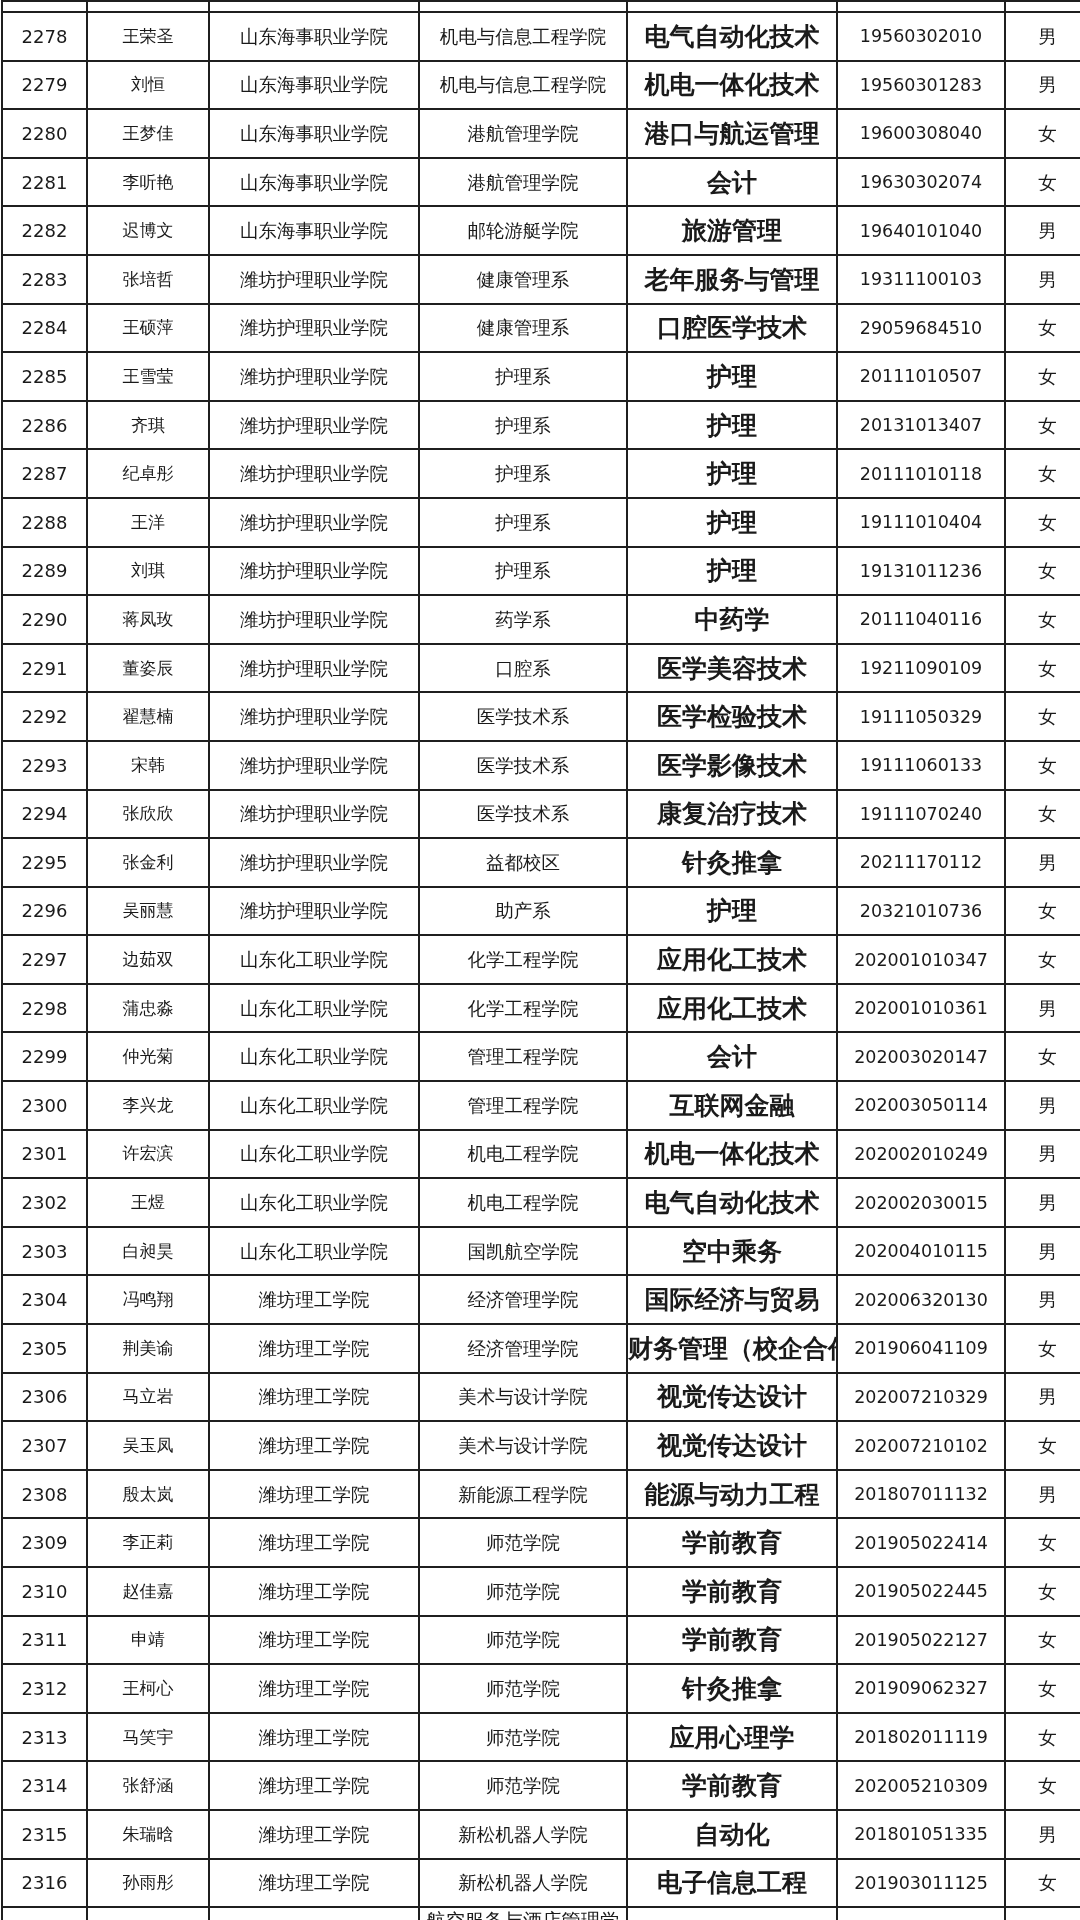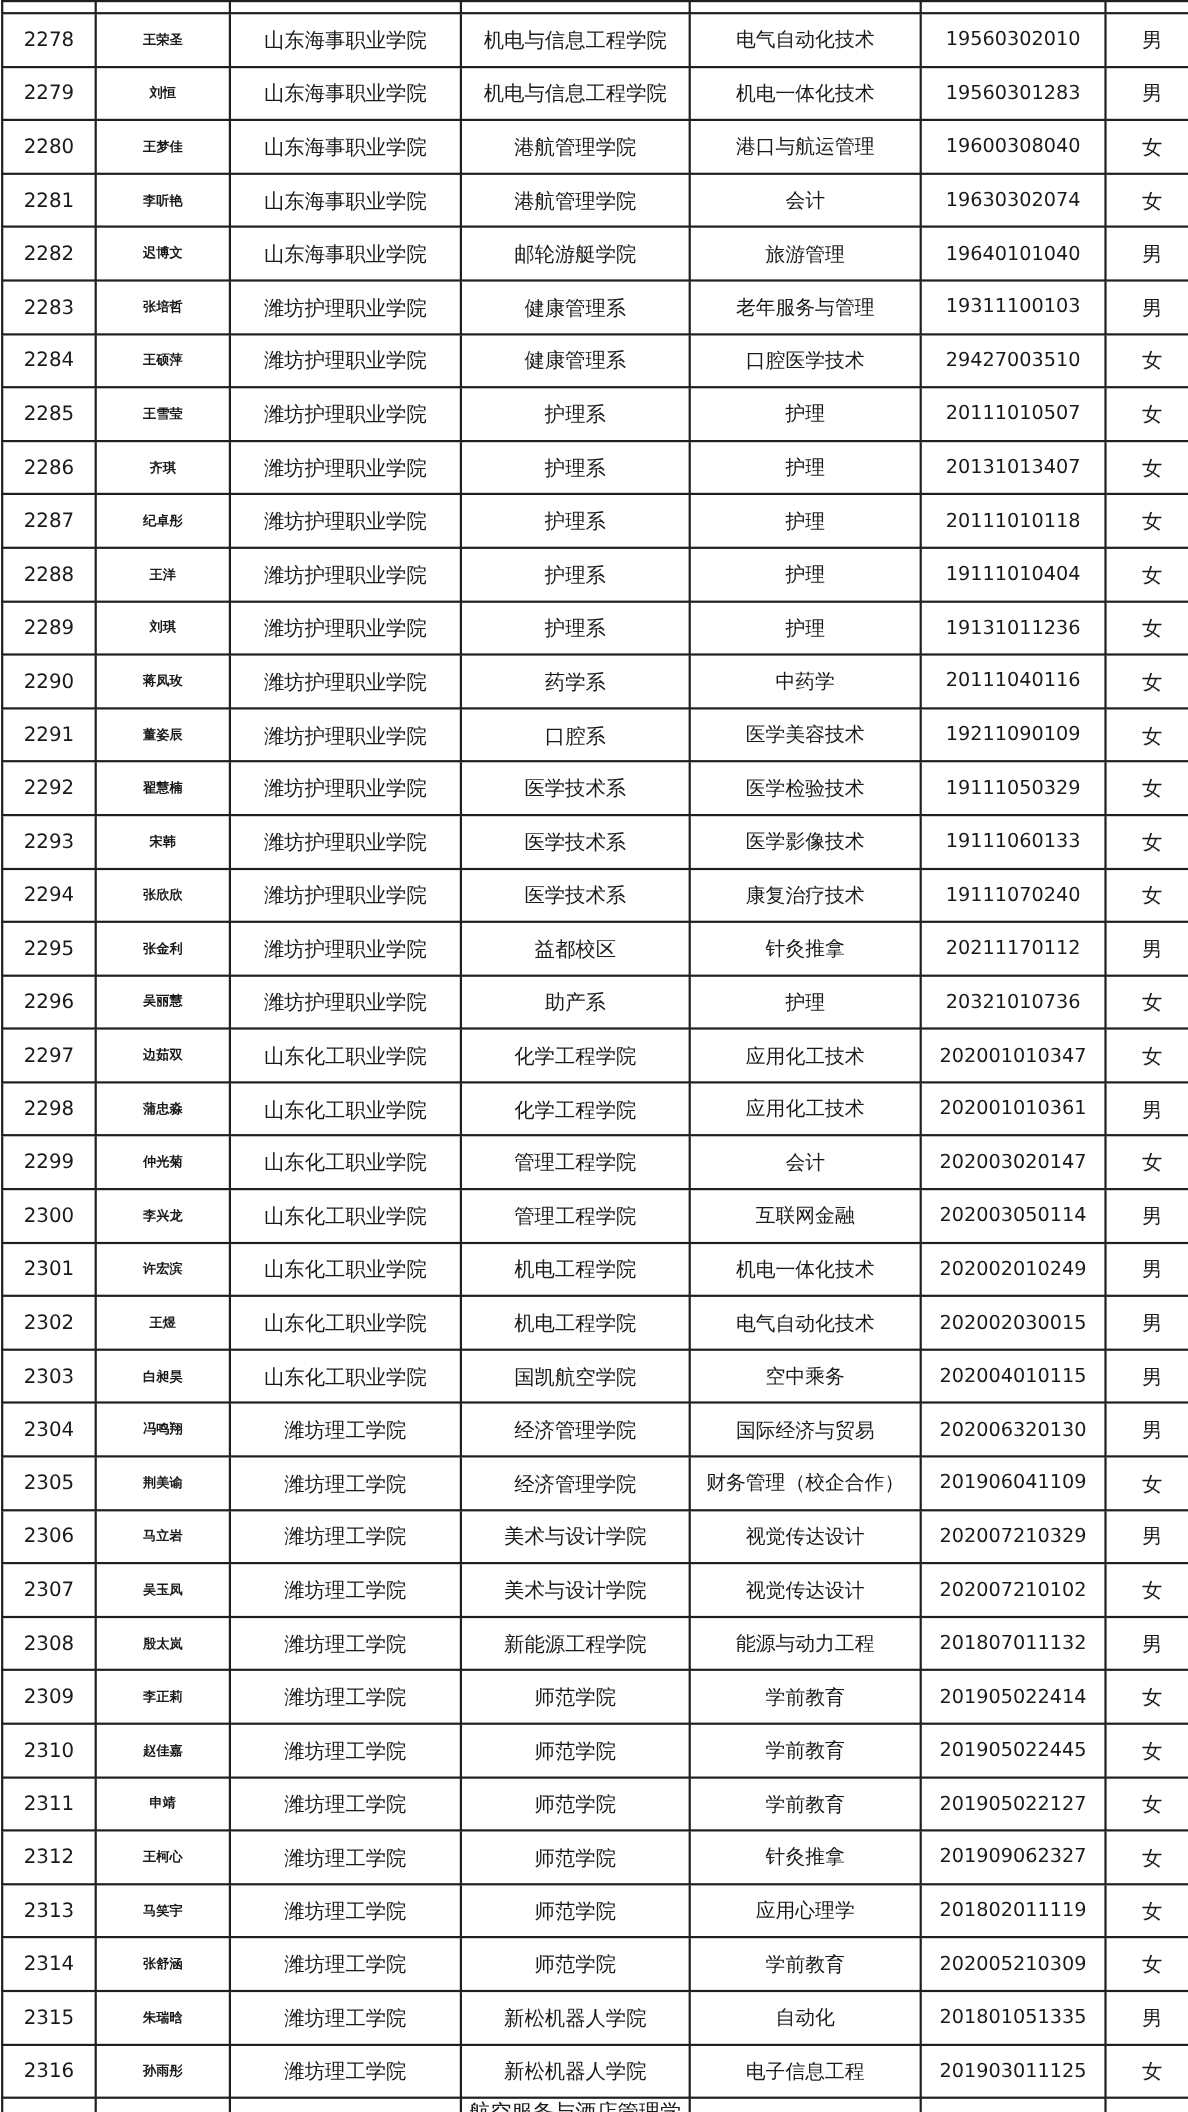--- a/index.html
+++ b/index.html
@@ -29,24 +29,24 @@
     white-space: nowrap;
   }
   tr.row { height: 48.6px; }
   tr.partial-top { height: 11px; }
   tr.partial-bottom { height: 60px; }
   tr.partial-bottom td {
     vertical-align: top;
     white-space: normal;
   }
   .c-serial  { font-size: 18px; }
-  .c-name    { font-size: 12px; font-weight: bold; }
+  .c-name    { font-size: 17px; }
   .c-school  { font-size: 18.5px; }
   .c-college { font-size: 18.5px; margin-top: 24px; }
-  .c-major   { font-size: 18px; }
+  .c-major   { font-size: 25px; font-weight: bold; }
   .c-id      { font-size: 17.5px; margin-left: 44px; }
   .c-gender  { font-size: 18.5px; }
   .partial-college-text {
     display: inline-block;
     font-size: 19px;
     line-height: 21px;
     padding-top: 2px;
     max-width: 200px;
     letter-spacing: 0.3px;
   }
@@ -127,21 +127,21 @@
         <td class="c-major">老年服务与管理</td>
         <td class="c-id">19311100103</td>
         <td class="c-gender">男</td>
       </tr>
       <tr class="row">
         <td class="c-serial">2284</td>
         <td class="c-name">王硕萍</td>
         <td class="c-school">潍坊护理职业学院</td>
         <td class="c-college">健康管理系</td>
         <td class="c-major">口腔医学技术</td>
-        <td class="c-id">29427003510</td>
+        <td class="c-id">29059684510</td>
         <td class="c-gender">女</td>
       </tr>
       <tr class="row">
         <td class="c-serial">2285</td>
         <td class="c-name">王雪莹</td>
         <td class="c-school">潍坊护理职业学院</td>
         <td class="c-college">护理系</td>
         <td class="c-major">护理</td>
         <td class="c-id">20111010507</td>
         <td class="c-gender">女</td>

